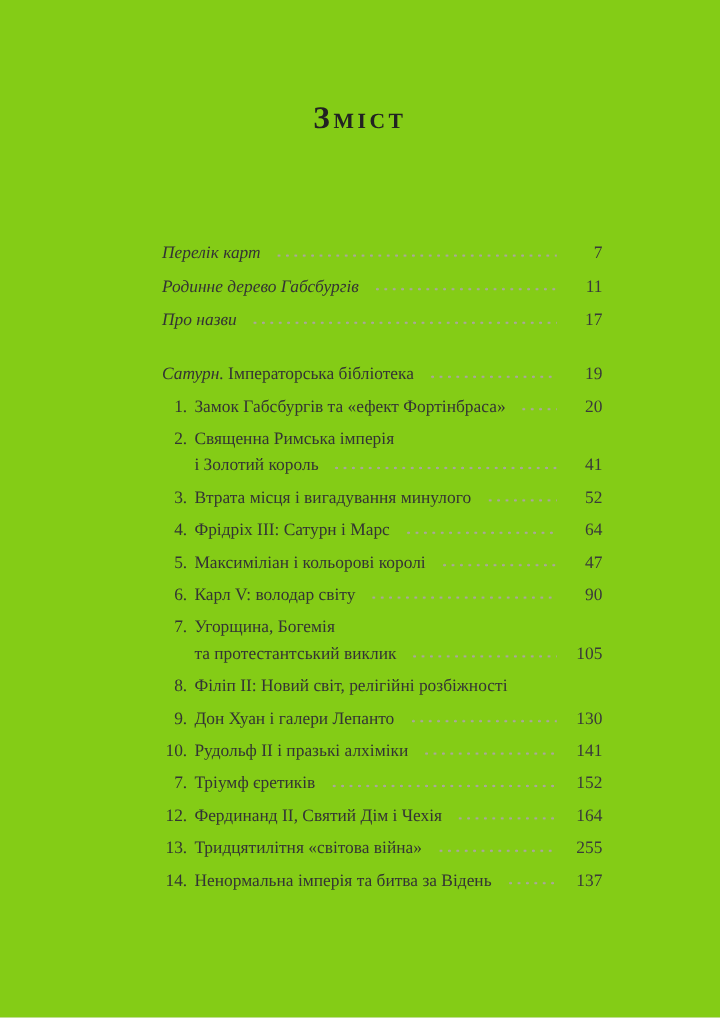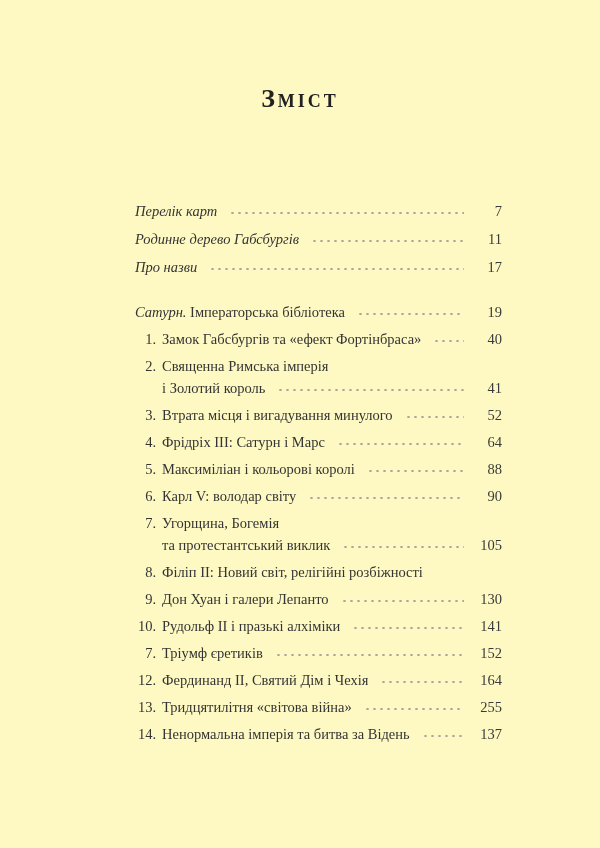--- a/index.html
+++ b/index.html
@@ -1,21 +1,21 @@
 <!DOCTYPE html>
 <html><head>
 <meta charset="utf-8">
 <style>
   * { margin: 0; padding: 0; box-sizing: border-box; }
   html, body { background: #e9e9e9; }
   .page {
     width: 600px;
     height: 848px;
     margin: 0 auto;
-    background: #fef9c3;
+    background: #84cc16;
     font-family: "Liberation Serif", "DejaVu Serif", serif;
     color: #343434;
     overflow: hidden;
   }
   .title {
     text-align: center;
     padding-top: 84px;
     font-size: 26px;
     font-weight: 600;
     letter-spacing: 3px;
@@ -104,21 +104,21 @@
               <span class="pg">19</span>
             </div>
           </div>
         </div>
         <div class="toc-row">
           <span class="num">1.</span>
           <div class="body">
             <div class="line last">
               <span class="txt">Замок Габсбургів та «ефект Фортінбраса»</span>
               <span class="leader"></span>
-              <span class="pg">40</span>
+              <span class="pg">20</span>
             </div>
           </div>
         </div>
         <div class="toc-row">
           <span class="num">2.</span>
           <div class="body">
             <div class="line"><span class="txt">Священна Римська імперія</span></div>
             <div class="line last">
               <span class="txt">і Золотий король</span>
               <span class="leader"></span>
@@ -145,21 +145,21 @@
               <span class="pg">64</span>
             </div>
           </div>
         </div>
         <div class="toc-row">
           <span class="num">5.</span>
           <div class="body">
             <div class="line last">
               <span class="txt">Максиміліан і кольорові королі</span>
               <span class="leader"></span>
-              <span class="pg">88</span>
+              <span class="pg">47</span>
             </div>
           </div>
         </div>
         <div class="toc-row">
           <span class="num">6.</span>
           <div class="body">
             <div class="line last">
               <span class="txt">Карл V: володар світу</span>
               <span class="leader"></span>
               <span class="pg">90</span>

